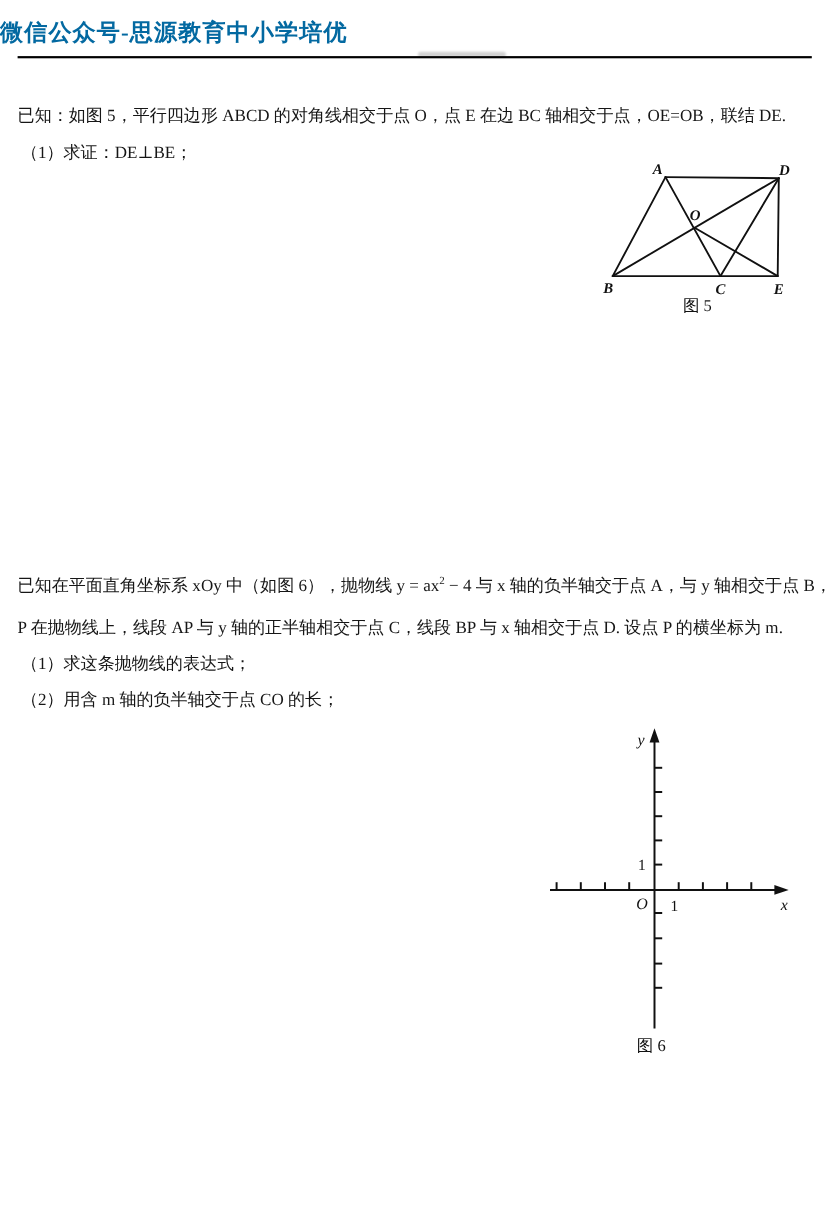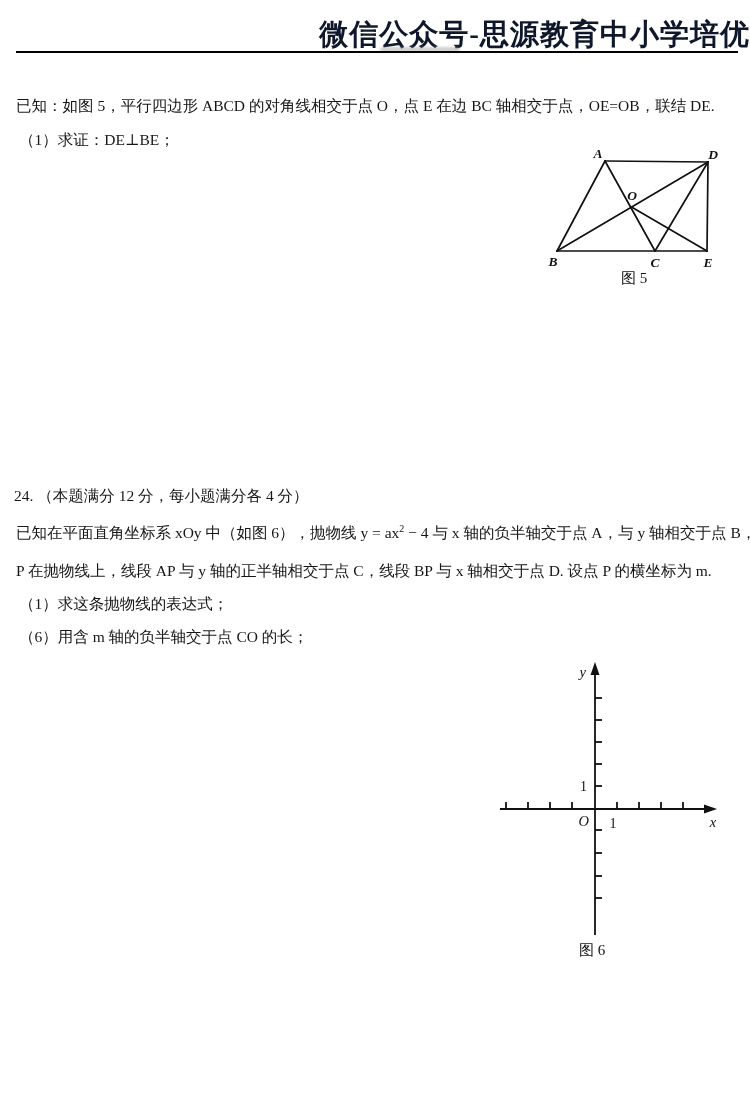--- a/index.html
+++ b/index.html
@@ -1,19 +1,19 @@
 <!DOCTYPE html>
 <html><head>
 <meta charset="utf-8">
 <style>
   html,body{margin:0;padding:0;background:#fff;}
   .page{position:relative;width:750px;height:1115px;background:#fff;overflow:hidden;
         font-family:"Liberation Serif","DejaVu Serif",serif;color:#161616;}
-  .title{position:absolute;top:15px;left:0;width:100%;text-align:right;
-         font-size:29px;font-weight:bold;color:#0f172a;letter-spacing:1px;}
+  .title{position:absolute;top:15px;left:0;width:100%;text-align:left;
+         font-size:21px;font-weight:bold;color:#0369a1;letter-spacing:1px;}
   .smudge{position:absolute;top:47px;left:380px;width:80px;height:5px;background:#9a9a9a;
           opacity:.45;border-radius:3px;filter:blur(1px);}
   .rule{position:absolute;top:51px;left:16px;width:722px;height:2px;background:#000;}
   .line{position:absolute;font-size:15.5px;white-space:nowrap;line-height:1.25;}
   .mi{font-family:"Liberation Serif","DejaVu Serif",serif;}
   .sup{vertical-align:super;font-size:10px;line-height:0;}
   .frac{display:inline-block;text-align:center;vertical-align:middle;line-height:1.1;
         font-size:0.95em;margin:0 2px;}
   .frac .num{display:block;border-bottom:1.4px solid #161616;padding:0 3px;}
   .frac .den{display:block;}
@@ -53,25 +53,24 @@
       <text class="vlabel" x="58" y="13" text-anchor="middle">A</text>
       <text class="vlabel" x="173" y="14" text-anchor="middle">D</text>
       <text class="vlabel" x="13" y="121" text-anchor="middle">B</text>
       <text class="vlabel" x="115" y="122" text-anchor="middle">C</text>
       <text class="vlabel" x="168" y="122" text-anchor="middle">E</text>
       <text class="vlabel" x="92" y="55" text-anchor="middle">O</text>
       <text class="caption" x="94" y="138" text-anchor="middle">图 5</text>
     </svg>
   </div>
 
-  <div class="line" style="top:486px;left:14px;">24. （本题满分 12 分，每小题满分各 4 分）</div>
   <div class="line" style="top:523px;left:16px;"><span>已知在平面直角坐标系 </span><span class="mi">xOy</span><span> 中（如图 6），抛物线 </span><span class="mi">y</span><span> = </span><span class="mi">ax</span><span class="sup">2</span><span> − 4 与 </span><span class="mi">x</span><span> 轴的负半轴交于点 </span><span class="mi">A</span><span>，与 </span><span class="mi">y</span><span> 轴相交于点 </span><span class="mi">B</span><span>，</span><span class="mi">AB</span></div>
   <div class="line" style="top:561px;left:16px;"><span class="mi">P</span><span> 在抛物线上，线段 </span><span class="mi">AP</span><span> 与 </span><span class="mi">y</span><span> 轴的正半轴相交于点 </span><span class="mi">C</span><span>，线段 </span><span class="mi">BP</span><span> 与 </span><span class="mi">x</span><span> 轴相交于点 </span><span class="mi">D</span><span>.  设点 </span><span class="mi">P</span><span> 的横坐标为 </span><span class="mi">m</span><span>.</span></div>
   <div class="line" style="top:594px;left:19px;text-align:center;"><span>（1）求这条抛物线的表达式；</span></div>
-  <div class="line" style="top:627px;left:19px;"><span>（6）用含 </span><span class="mi">m</span><span> 轴的负半轴交于点 </span><span class="mi">CO</span><span> 的长；</span></div>
+  <div class="line" style="top:627px;left:19px;"><span>（2）用含 </span><span class="mi">m</span><span> 轴的负半轴交于点 </span><span class="mi">CO</span><span> 的长；</span></div>
 
   <div class="fig" style="top:660px;left:450px;width:290px;height:305px;">
     <svg width="290" height="305" viewBox="0 0 290 305">
       <g stroke="#111" stroke-width="1.8" stroke-linecap="butt" fill="none">
         <line x1="145" y1="10" x2="145" y2="275"></line>
         <line x1="50" y1="149" x2="258" y2="149"></line>
 
         <line x1="145" y1="38" x2="152" y2="38"></line>
         <line x1="145" y1="60" x2="152" y2="60"></line>
         <line x1="145" y1="82" x2="152" y2="82"></line>

